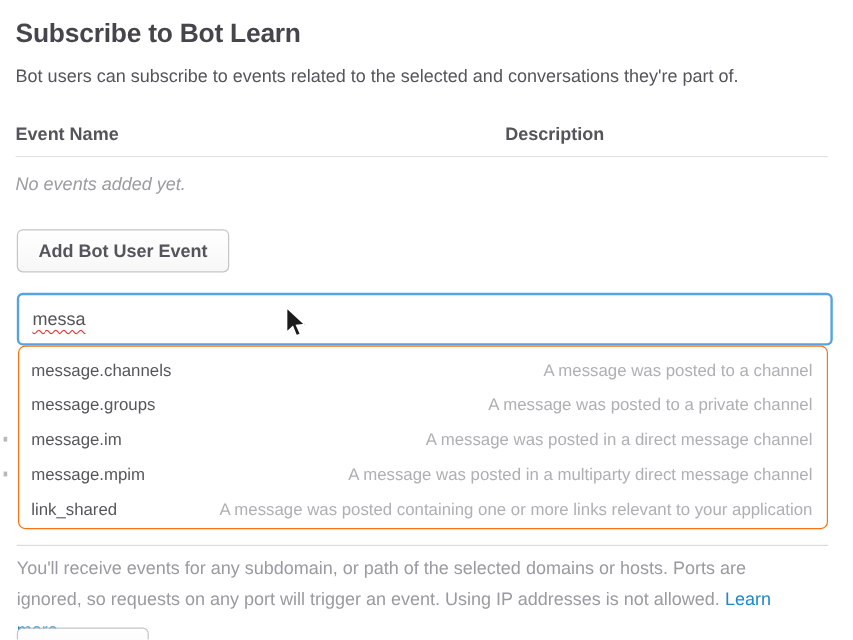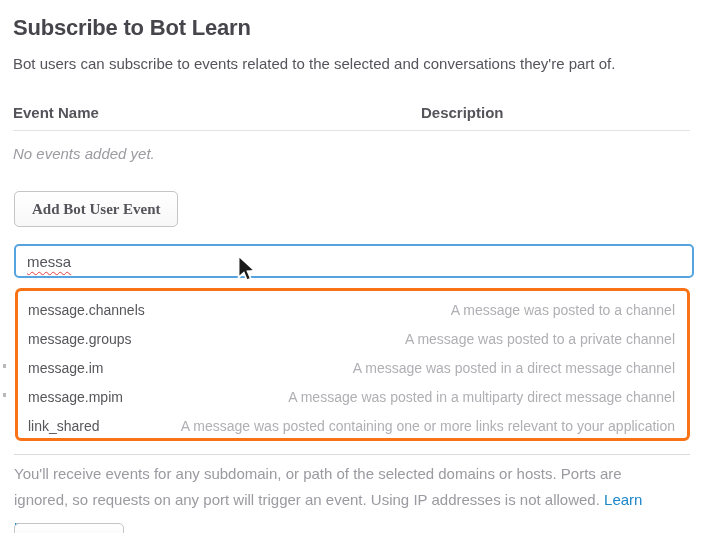--- a/index.html
+++ b/index.html
@@ -25,41 +25,41 @@
   .divider-footer { left: 14px; top: 454px; width: 676px; background: #DBDBDE; }
 
   .empty-msg {
     position: absolute; left: 13px; top: 145px;
     font-size: 15px; font-style: italic; color: #9B9BA1;
   }
 
   .add-event-btn {
     position: absolute; left: 14px; top: 191px;
     height: 36px; padding: 0 17px;
-    font-family: Liberation Serif, serif;
+    font-family: Liberation Sans, sans-serif;
     font-size: 15px; font-weight: bold; color: #55545A;
     background: linear-gradient(#ffffff, #f7f7f8);
     border: 1px solid #c5c5c8; border-radius: 5px;
     cursor: pointer;
   }
 
   .event-search {
-    position: absolute; left: 14px; top: 244px; width: 680px; height: 34px;
+    position: absolute; left: 14px; top: 244px; width: 680px; height: 44px;
     border: 2px solid #56A4DF; border-radius: 5px; background: #fff;
     padding: 0 11px; display: flex; align-items: center;
     font-size: 15px; color: #55545A;
   }
   .typed-text {
     text-decoration: underline wavy #E33E3E 1px;
     text-underline-offset: 4px;
   }
 
   .suggestions {
     position: absolute; left: 15px; top: 288px; width: 675px; height: 153px;
-    background: #fff; border: 3px solid #f97316; border-radius: 6px;
+    background: #fff; border: 1px solid #f97316; border-radius: 6px;
     padding: 4px 0; overflow: hidden;
   }
   .suggestion-row {
     height: 29px; display: flex; align-items: center;
     padding: 0 12px 0 10px; cursor: pointer;
   }
   .suggestion-name { font-size: 14px; color: #56565B; }
   .suggestion-desc { margin-left: auto; font-size: 14px; color: #AFAFB4; text-align: center; }
 
   .footer-note {

